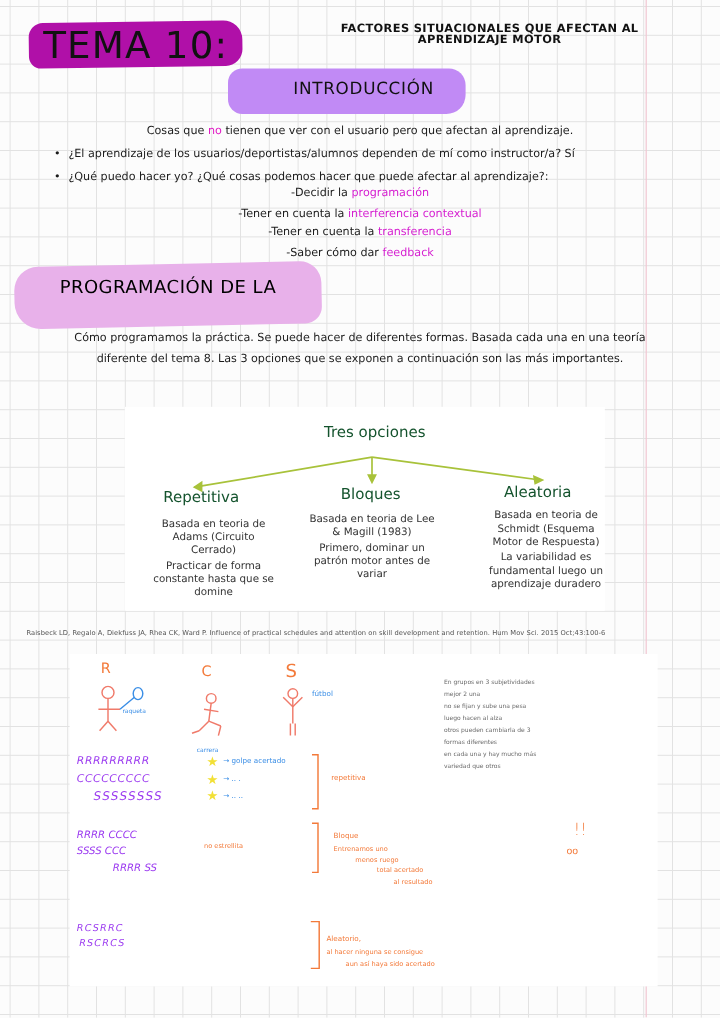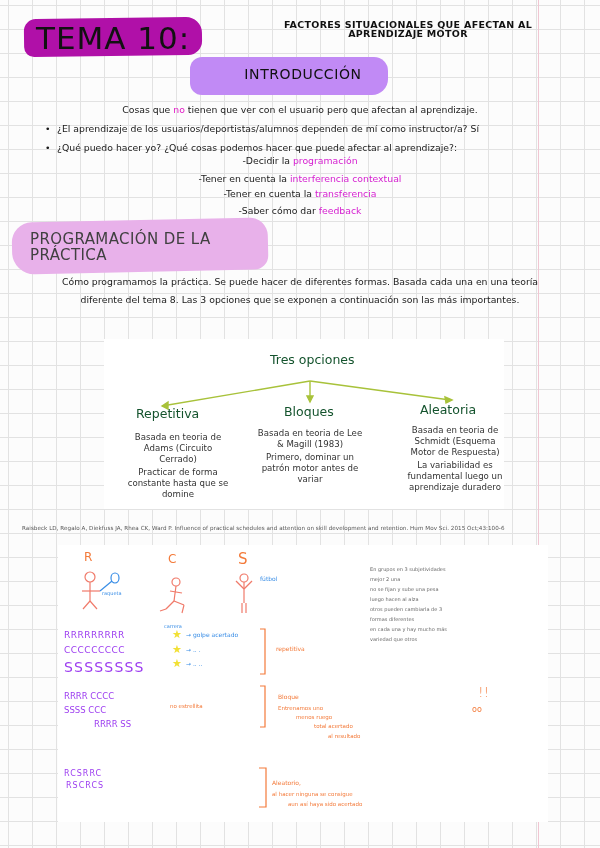--- a/index.html
+++ b/index.html
@@ -45,22 +45,22 @@
     .intro-text {
       left: 190px; top: 66px; width: 198px; text-align: center;
       font-size: 14px; font-weight: 400; letter-spacing: 0.6px; color: #111; padding-left: 28px;
     }
     .prog-pill {
       left: 12px; top: 220px; width: 256px; height: 52px;
       background: #e8b1ea; border-radius: 20px 18px 14px 22px;
       transform: rotate(-1.2deg);
     }
     .prog-text {
-      left: 30px; top: 231px; width: 220px; text-align: left;
-      font-size: 15px; line-height: 16px; letter-spacing: 0.4px; color: #404040;
+      left: 30px; top: 231px; width: 220px; text-align: center;
+      font-size: 15px; line-height: 16px; letter-spacing: 0.4px; color: #000000;
     }
 
     
     .txt {
       font-size: 9.3px; color: #1a1a1a; line-height: 13px; white-space: nowrap;
     }
     .center { text-align: center; }
     .hl-magenta { color: #d51ed0; }
     .hl-pink { color: #e11ac5; }
     .bullet::before { content: "•"; position: absolute; left: -12px; }
@@ -78,21 +78,21 @@
     .citation {
       left: 22px; top: 525px; font-size: 5.6px; color: #555; white-space: nowrap; letter-spacing: 0.05px;
     }
 
     
     .notes {
       left: 58px; top: 545px; width: 490px; height: 277px; background: #fff;
     }
     .hw { position: absolute; font-family: "DejaVu Sans", sans-serif; white-space: nowrap; }
     .orange { color: #f37a3a; }
-    .purple { color: #9c3cf0; }
+    .purple { color: #9c3cf0; font-style: italic; }
     .blue { color: #3a8ee6; }
     .gray { color: #6a6a6a; }
     .star { color: #f2e035; }
   </style>
 </head>
 <body>
 
 <div class="margin-line"></div>
 
 <div class="abs title-pill"></div>
@@ -120,21 +120,20 @@
 <div class="abs txt center" style="left:0;top:187px;width:600px;">
   <span>-Tener en cuenta la </span><span class="hl-magenta">transferencia</span>
 </div>
 <div class="abs txt center" style="left:0;top:204px;width:600px;">
   <span>-Saber cómo dar </span><span class="hl-magenta">feedback</span>
 </div>
 
 <div class="abs prog-pill"></div>
 <div class="abs prog-text">
   <div>PROGRAMACIÓN DE LA</div>
-  <div>PRÁCTICA</div>
 </div>
 <div class="abs txt center" style="left:0;top:275px;width:600px;">Cómo programamos la práctica. Se puede hacer de diferentes formas. Basada cada una en una teoría</div>
 <div class="abs txt center" style="left:0;top:293px;width:600px;">diferente del tema 8. Las 3 opciones que se exponen a continuación son las más importantes.</div>
 
 <div class="abs diagram">
   <svg width="400" height="170">
     <g stroke="#a8c23a" stroke-width="1.4" fill="#a8c23a">
       <line x1="206" y1="42" x2="58" y2="67"></line>
       <polygon points="58,67 64,63 64,70"></polygon>
       <line x1="206" y1="42" x2="206" y2="61"></line>
@@ -218,21 +217,21 @@
       <line x1="14" y1="16" x2="6" y2="8"></line>
       <line x1="14" y1="16" x2="22" y2="8"></line>
       <line x1="12" y1="30" x2="12" y2="40"></line>
       <line x1="16" y1="30" x2="16" y2="40"></line>
     </g>
   </svg>
   <div class="hw blue" style="left:202px;top:30px;font-size:6px;">fútbol</div>
 
   <div class="hw purple" style="left:6px;top:85px;font-size:9px;letter-spacing:0.5px;">RRRRRRRRR</div>
   <div class="hw purple" style="left:6px;top:100px;font-size:9px;letter-spacing:0.5px;">CCCCCCCCC</div>
-  <div class="hw purple" style="left:6px;top:114px;font-size:14px;letter-spacing:1.2px;">SSSSSSSS</div>
+  <div class="hw purple" style="left:20px;top:114px;font-size:10px;letter-spacing:1.2px;">SSSSSSSS</div>
   <div class="hw star" style="left:114px;top:83px;font-size:11px;">★</div>
   <div class="hw star" style="left:114px;top:98px;font-size:11px;">★</div>
   <div class="hw star" style="left:114px;top:112px;font-size:11px;">★</div>
   <div class="hw blue" style="left:128px;top:86px;font-size:6px;">→ golpe acertado</div>
   <div class="hw blue" style="left:128px;top:101px;font-size:6px;">→   ..   .</div>
   <div class="hw blue" style="left:128px;top:115px;font-size:6px;">→  ..  ..</div>
   <svg class="abs" style="left:200px;top:83px;" width="10" height="48">
     <path d="M2 1 L7 1 L7 46 L2 46" stroke="#f37a3a" stroke-width="1.2" fill="none"></path>
   </svg>
   <div class="hw orange" style="left:218px;top:100px;font-size:6px;">repetitiva</div>

